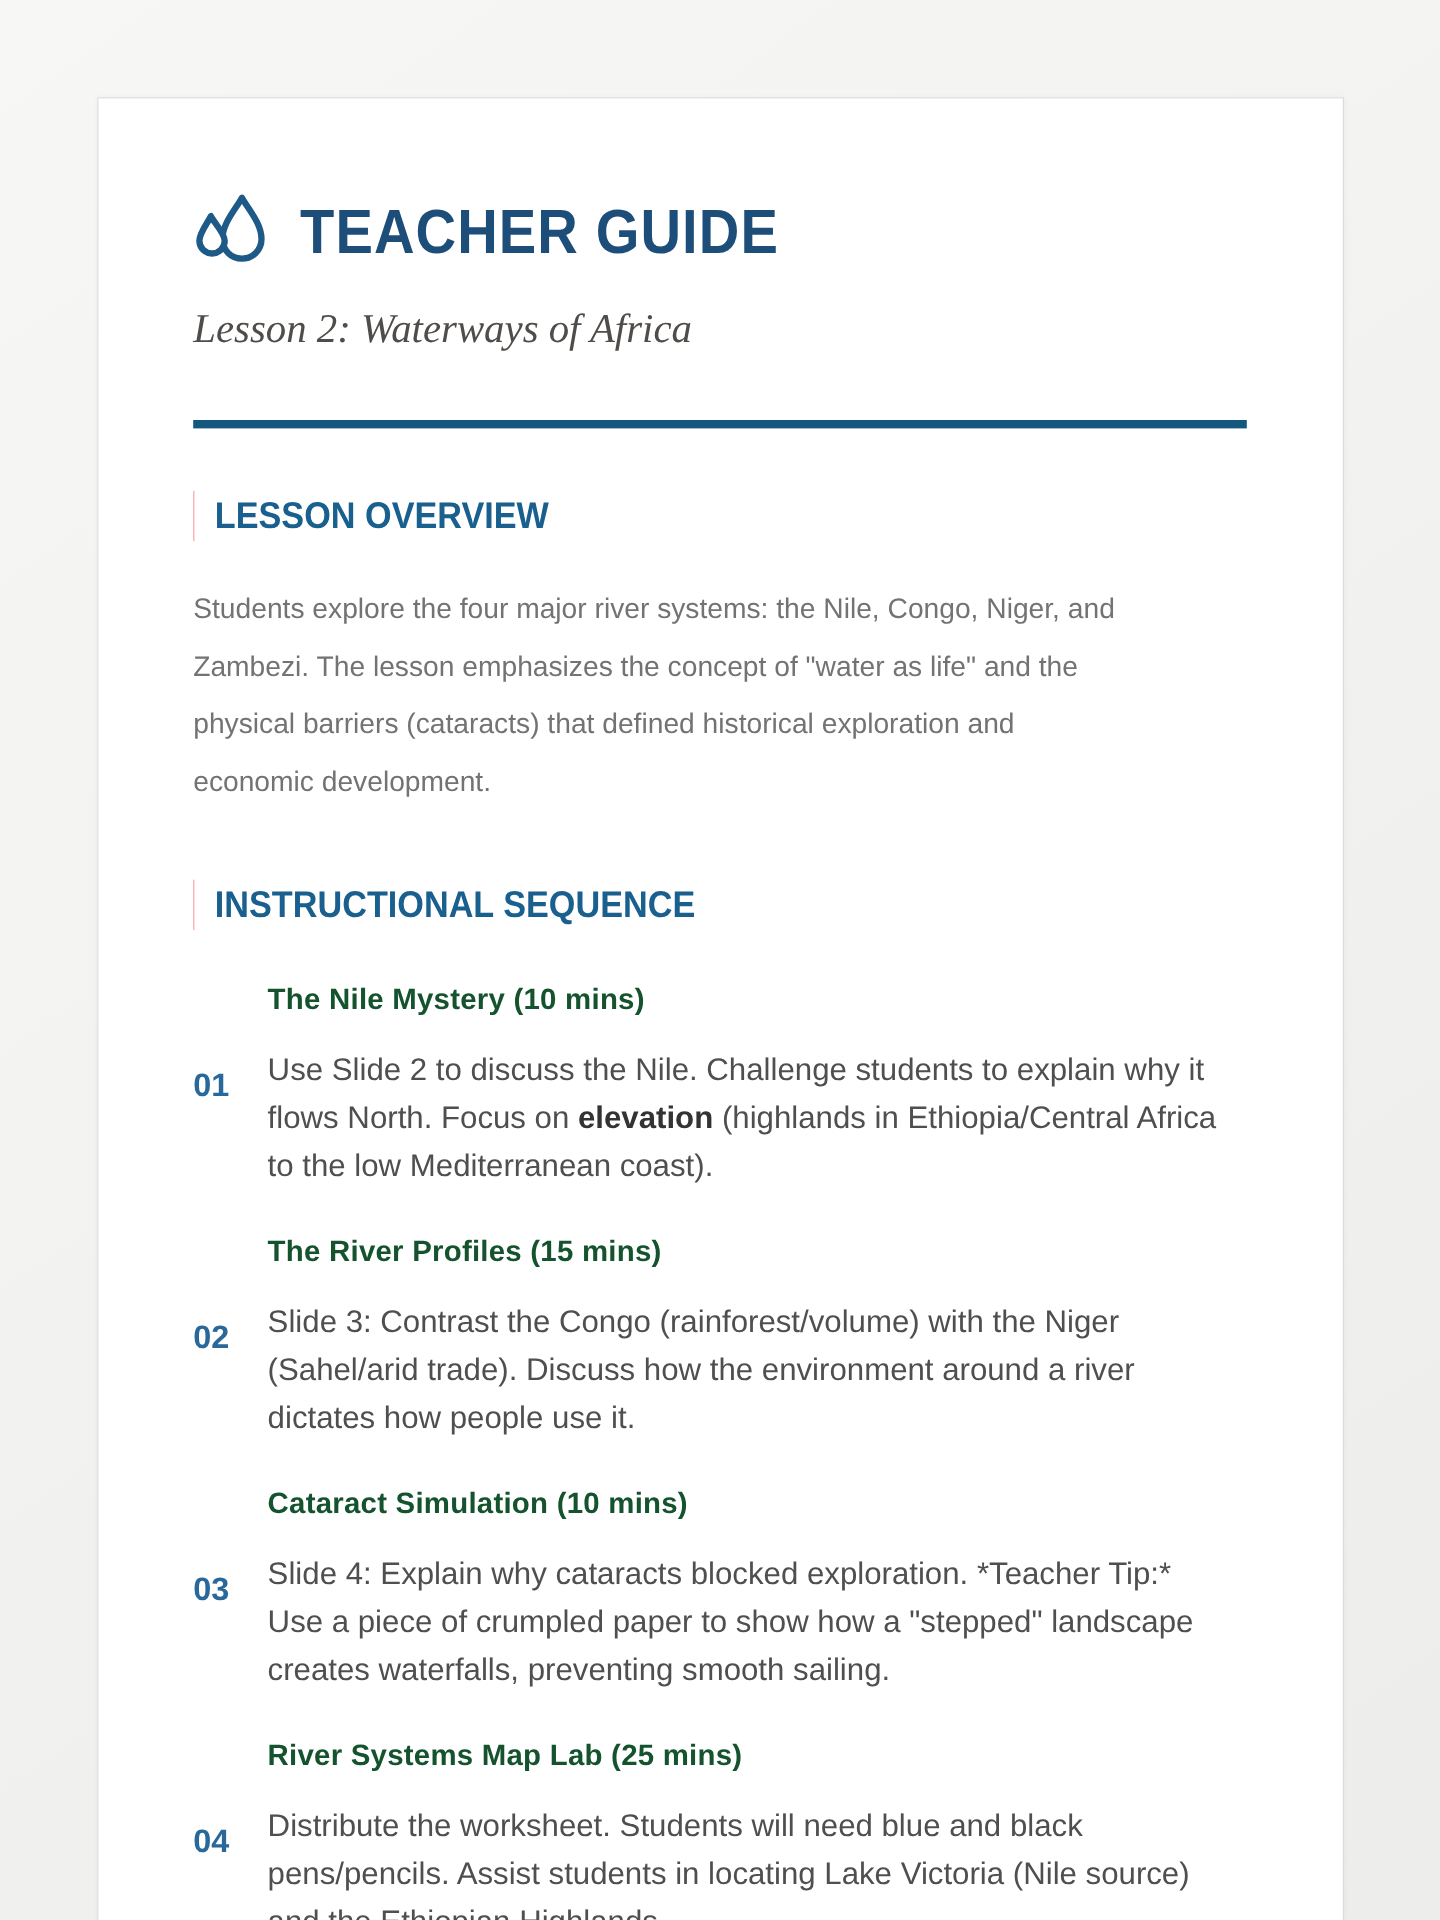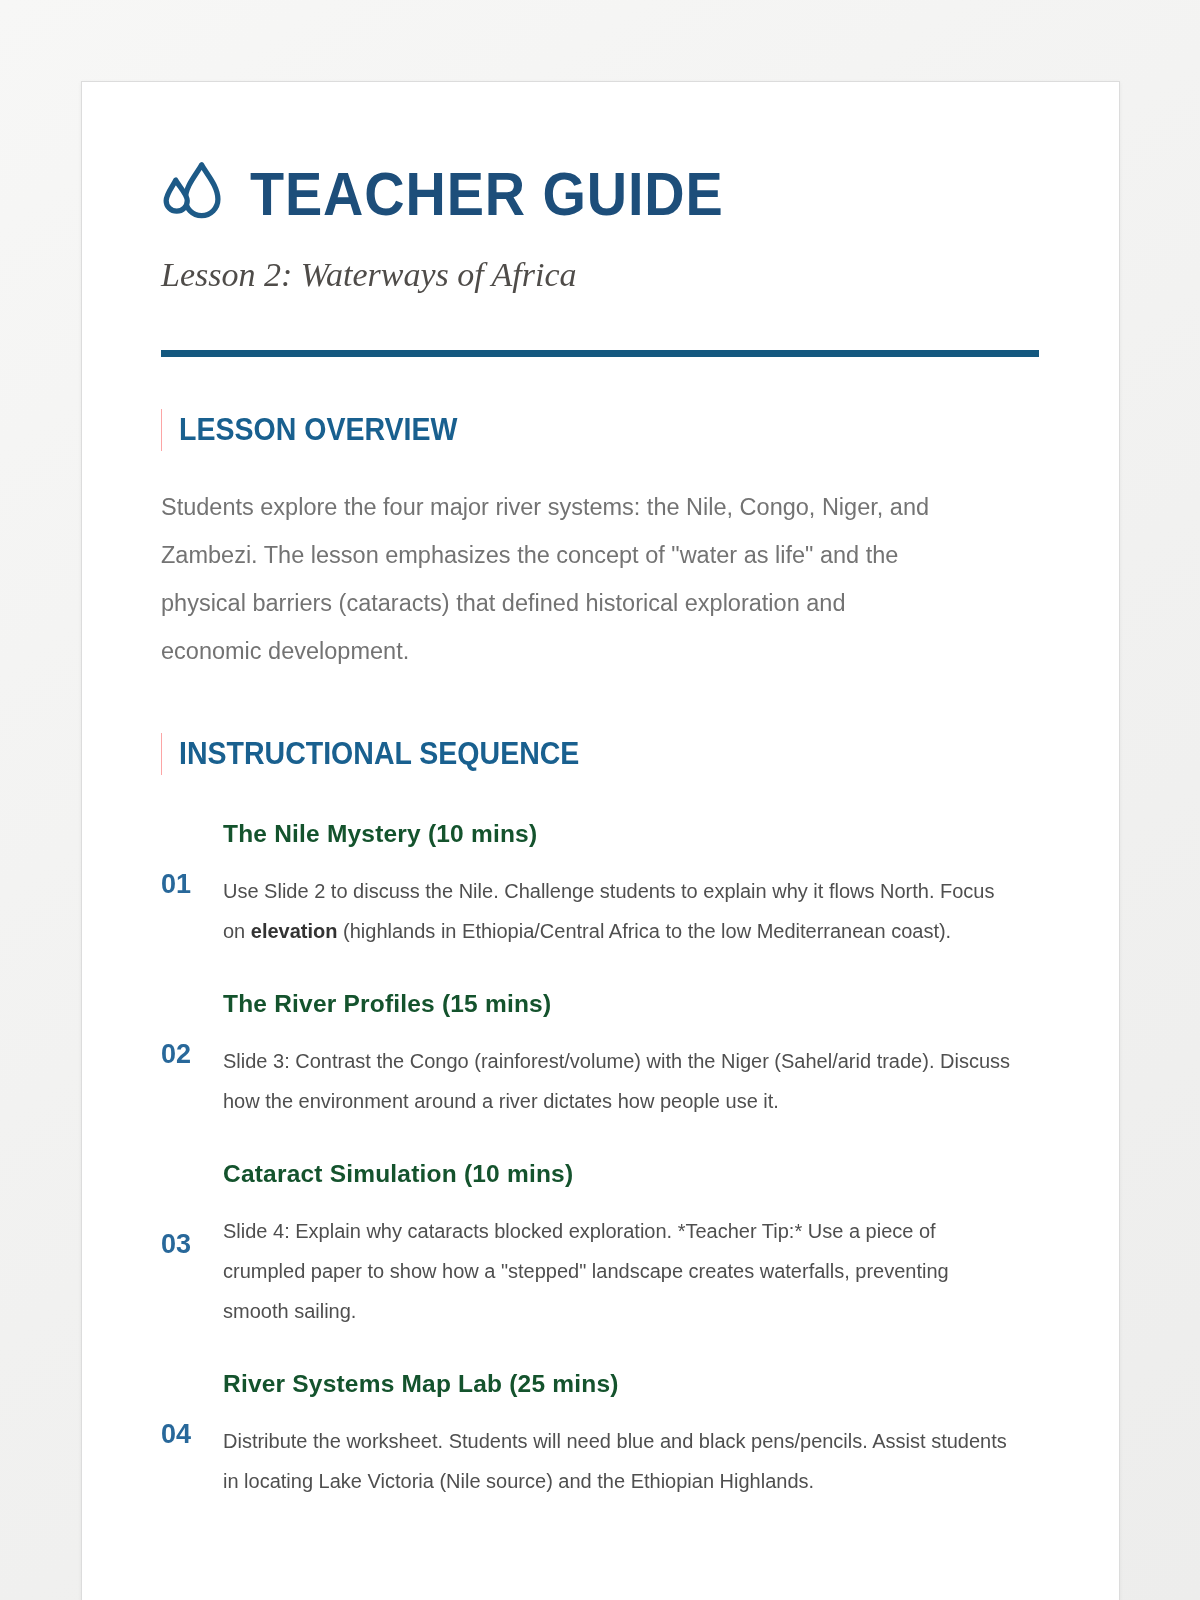--- a/index.html
+++ b/index.html
@@ -25,21 +25,21 @@
   }
   
   .title-row {
     display: flex;
     align-items: center;
     gap: 25px;
   }
   .drop-icon { flex: none; line-height: 0; }
   h1.doc-title {
     margin: 0;
-    font-size: 62px;
+    font-size: 52px;
     font-weight: 800;
     color: #1d4e7a;
     line-height: 1;
     white-space: nowrap;
   }
   .squish {
     display: inline-block;
     transform: scaleX(0.9);
     transform-origin: 0 50%;
     letter-spacing: 1px;
@@ -104,21 +104,21 @@
     margin: 0;
     font-size: 24.5px;
     font-weight: 700;
     color: #14532d;
     line-height: 34px;
     letter-spacing: 0.2px;
   }
   p.step-body {
     margin: 20px 0 0 0;
     max-width: 795px;
-    font-size: 20px;
+    font-size: 26px;
     line-height: 40px;
     color: #4f4f4f;
   }
   p.step-body strong { color: #333333; font-weight: 700; }
 </style>
 </head>
 <body>
 
 <div class="card">
 

